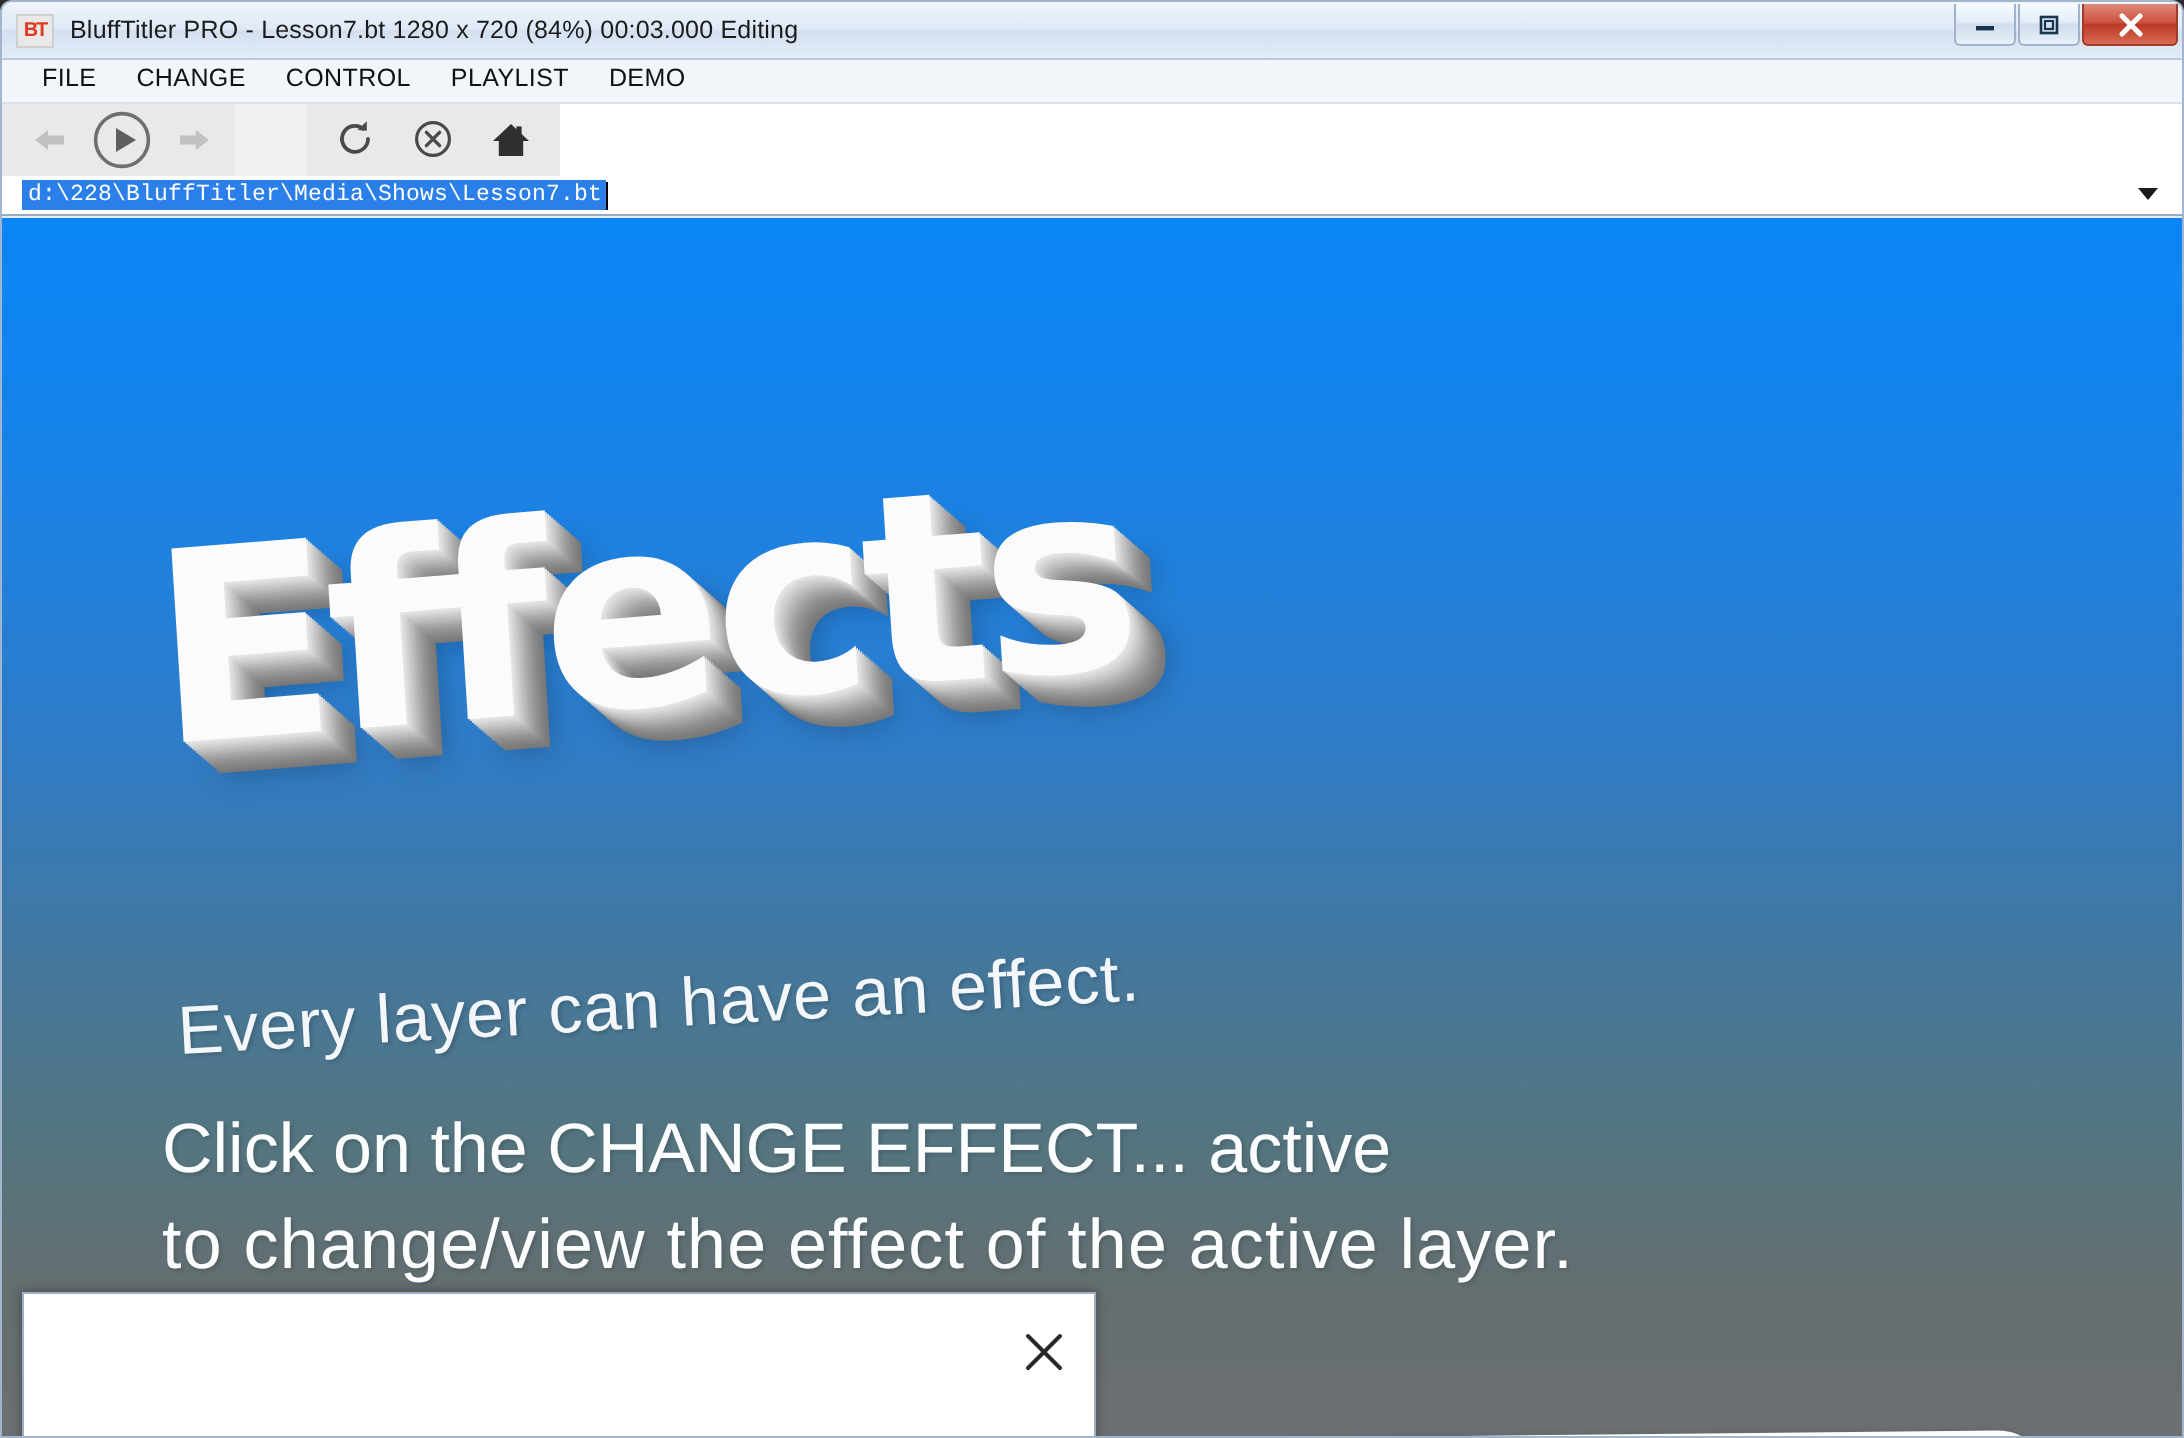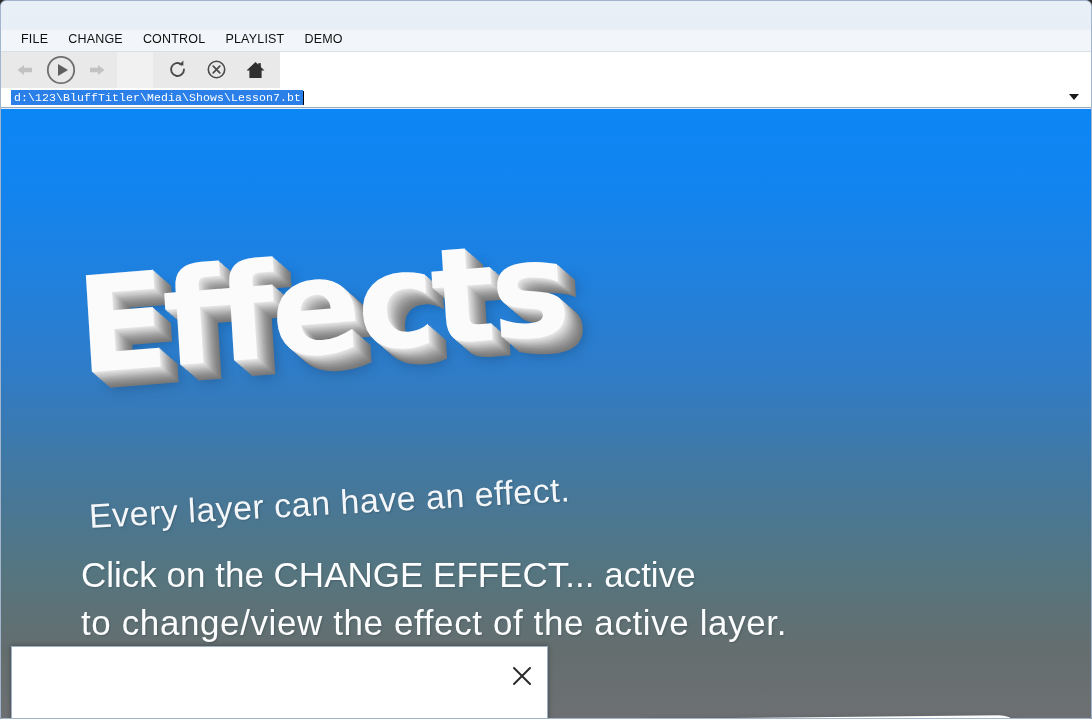--- a/index.html
+++ b/index.html
@@ -256,20 +256,43 @@
     width: 26px; height: 26px;
     cursor: pointer;
   }
   #overlay-close svg { display:block; }
 </style>
 </head>
 <body>
 
 <div id="app-window">
 
+  <div id="title-bar">
+    <div id="app-icon">BT</div>
+    <div id="title-text">BluffTitler PRO  - Lesson7.bt 1280 x 720 (84%) 00:03.000 Editing</div>
+
+    <div class="win-btns">
+      <div class="win-btn">
+        <svg width="13" height="10" viewBox="0 0 13 10">
+            <rect x="2" y="6" width="9" height="2.2" fill="#17354f"></rect>
+          </svg>
+      </div>
+      <div class="win-btn">
+        <svg width="13" height="11" viewBox="0 0 13 11">
+          <rect x="2.5" y="1.5" width="8" height="8" fill="none" stroke="#17354f" stroke-width="1.3"></rect>
+          <rect x="4.5" y="3.5" width="4" height="4" fill="none" stroke="#17354f" stroke-width="1.1"></rect>
+        </svg>
+      </div>
+      <div class="win-btn close">
+        <svg width="15" height="13" viewBox="0 0 15 13">
+          <path d="M3 2 L12 11 M12 2 L3 11" stroke="#ffffff" stroke-width="2.6" stroke-linecap="round"></path>
+        </svg>
+      </div>
+    </div>
+  </div>
 
   <div id="menu-bar">
     <div class="menu-item">FILE</div>
     <div class="menu-item">CHANGE</div>
     <div class="menu-item">CONTROL</div>
     <div class="menu-item">PLAYLIST</div>
     <div class="menu-item">DEMO</div>
   </div>
 
   <div id="toolbar">
@@ -312,21 +335,21 @@
           <path d="M10.5 2 L19.5 10.5 L16.6 10.5 L16.6 18 L4.4 18 L4.4 10.5 L1.5 10.5 Z" fill="#303030"></path>
           <rect x="13.2" y="3.2" width="2.6" height="4" fill="#303030"></rect>
         </svg>
       </div>
     </div>
 
     <div class="tb-rest"></div>
   </div>
 
   <div id="address-bar">
-    <div id="address-input" title="d:\123\BluffTitler\Media\Shows\Lesson7.bt">d:\123\BluffTitler\Media\Shows\Lesson7.bt</div>
+    <div id="address-input" title="d:\123\BluffTitler\Media\Shows\Lesson7.bt">d:\228\BluffTitler\Media\Shows\Lesson7.bt</div>
     <div id="address-caret"></div>
     <div id="address-drop"></div>
   </div>
 
   <div id="stage">
 
     <div id="effects-title">Effects</div>
 
     <div id="subtitle-line">Every layer can have an effect.</div>
 

